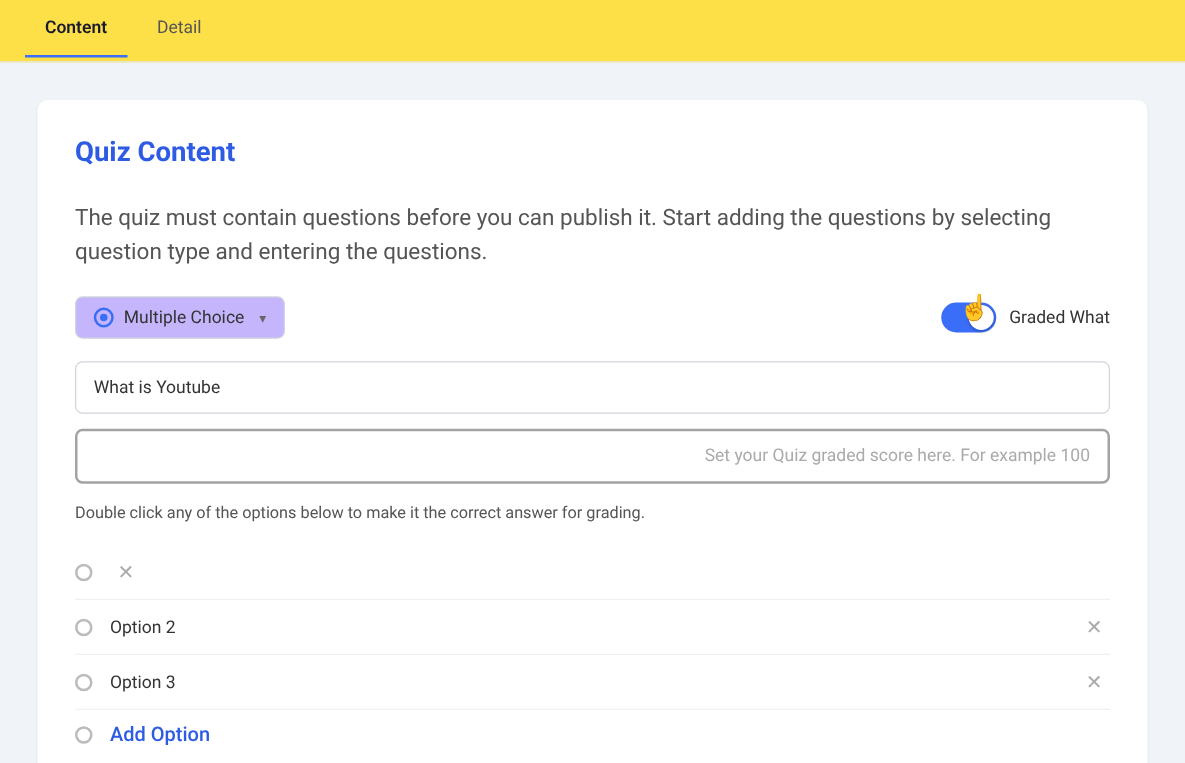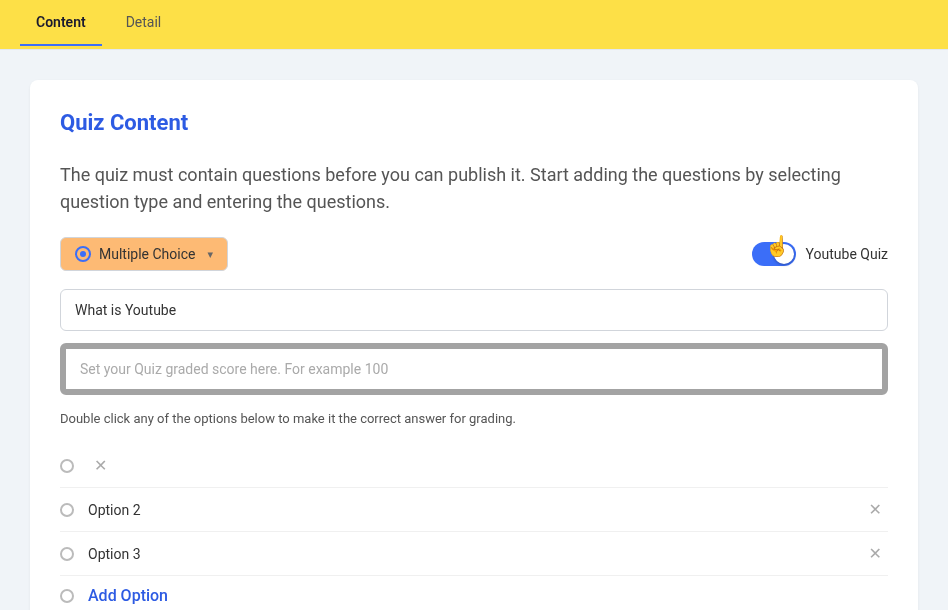--- a/index.html
+++ b/index.html
@@ -81,21 +81,21 @@
     }
 
     .question-type-select {
       display: flex;
       align-items: center;
       border: 1px solid #d1d5db;
       border-radius: 6px;
       padding: 8px 14px;
       font-size: 14px;
       color: #333;
-      background: #fdba74;
+      background: #c4b5fd;
       cursor: pointer;
       gap: 8px;
     }
 
     .radio-circle-icon {
       width: 16px;
       height: 16px;
       border-radius: 50%;
       border: 2px solid #3b6ef8;
       display: flex;
@@ -177,27 +177,28 @@
       margin-bottom: 12px;
       outline: none;
     }
 
     .question-input::placeholder {
       color: #aaa;
     }
 
     .score-input {
       width: 100%;
-      border: 6px solid #a3a3a3;
+      border: 2px solid #a3a3a3;
       border-radius: 6px;
       padding: 12px 14px;
       font-size: 14px;
       color: #999;
       margin-bottom: 16px;
       outline: none;
+      text-align: right;
     }
 
     .score-input::placeholder {
       color: #aaa;
     }
 
     .instructions-text {
       font-size: 13px;
       color: #555;
       margin-bottom: 18px;
@@ -300,21 +301,21 @@
           <span class="chevron-down">▾</span>
         </div>
 
         <div class="graded-quiz-row">
           <div class="toggle-switch" style="position:relative;">
             <div class="toggle-track">
               <div class="toggle-thumb"></div>
             </div>
             <span class="cursor-hand">☝</span>
           </div>
-          <span class="graded-quiz-label">Youtube Quiz</span>
+          <span class="graded-quiz-label">Graded What</span>
         </div>
       </div>
 
       
       <input type="text" class="question-input" value="What is Youtube" placeholder="Enter your question here" style="">
 
       
       <input type="text" class="score-input" value="" placeholder="Set your Quiz graded score here. For example 100" style="">
 
       

